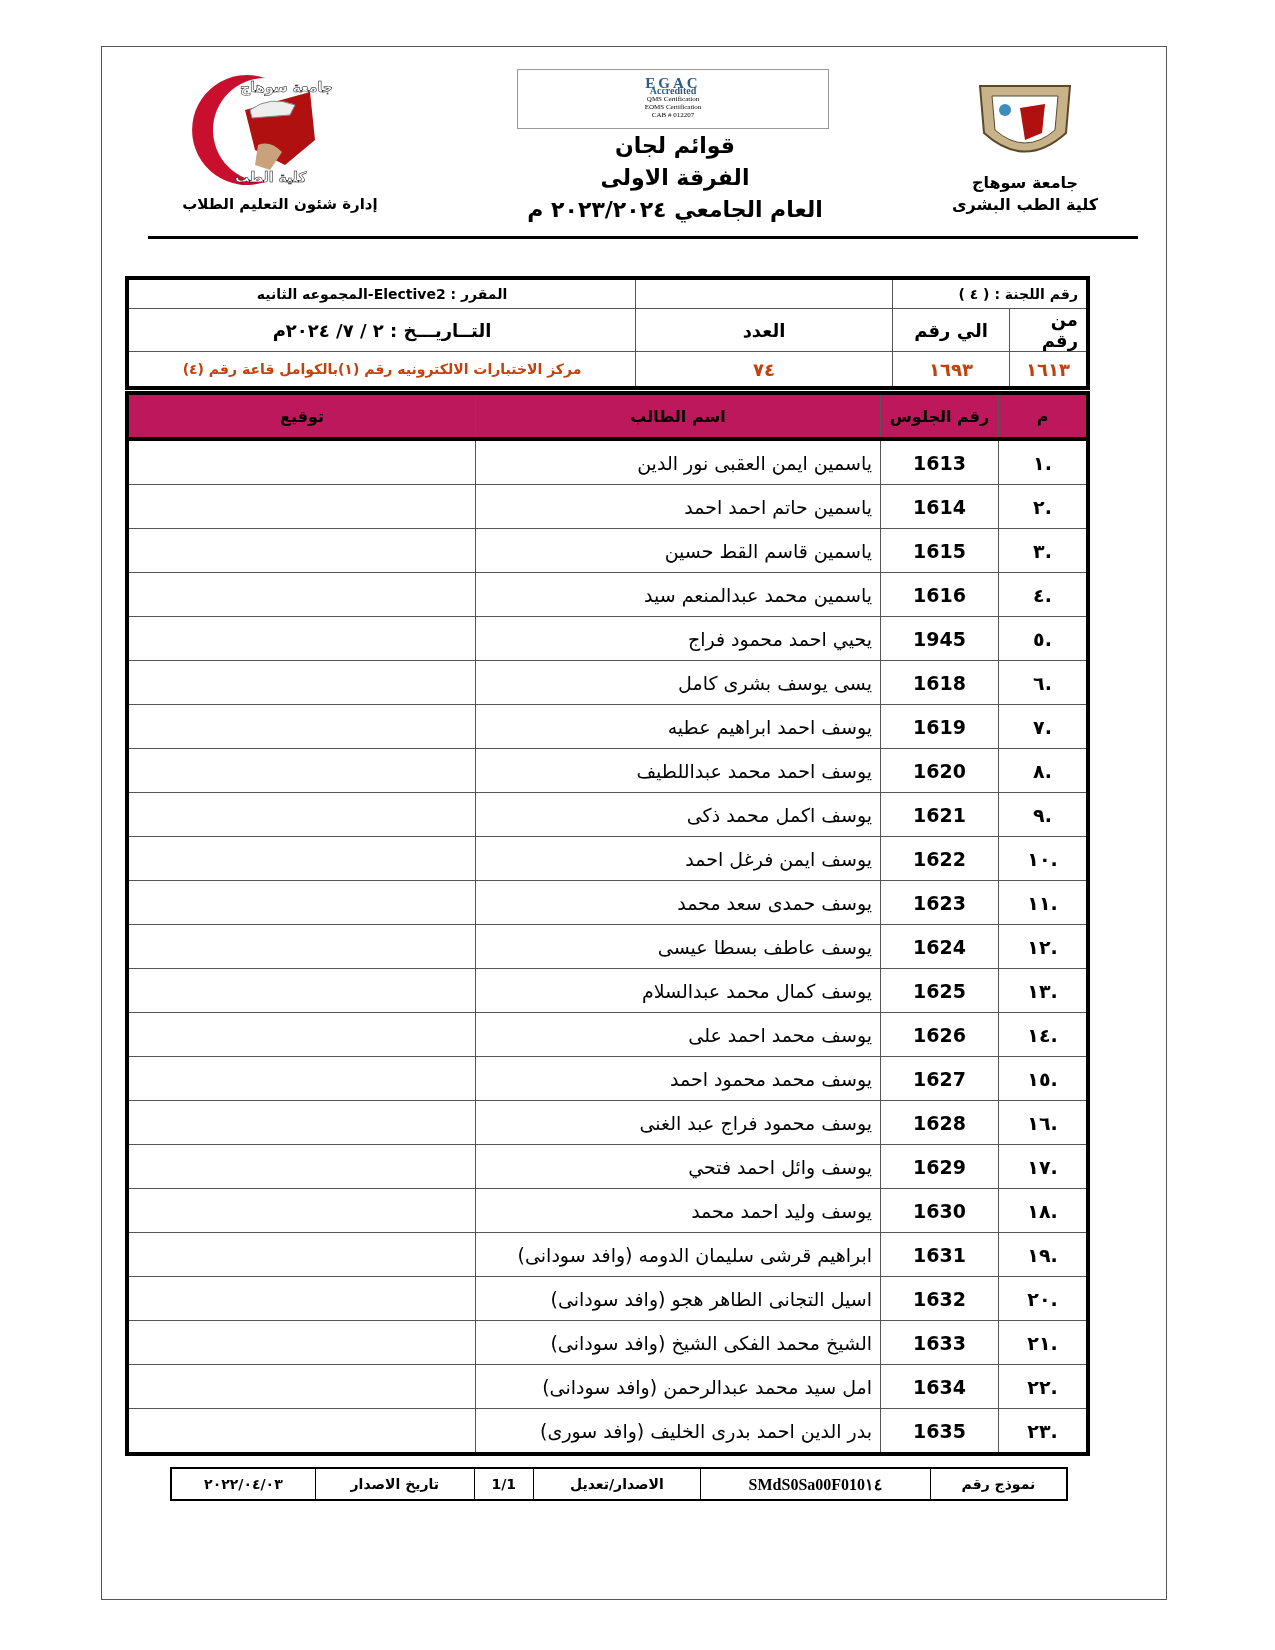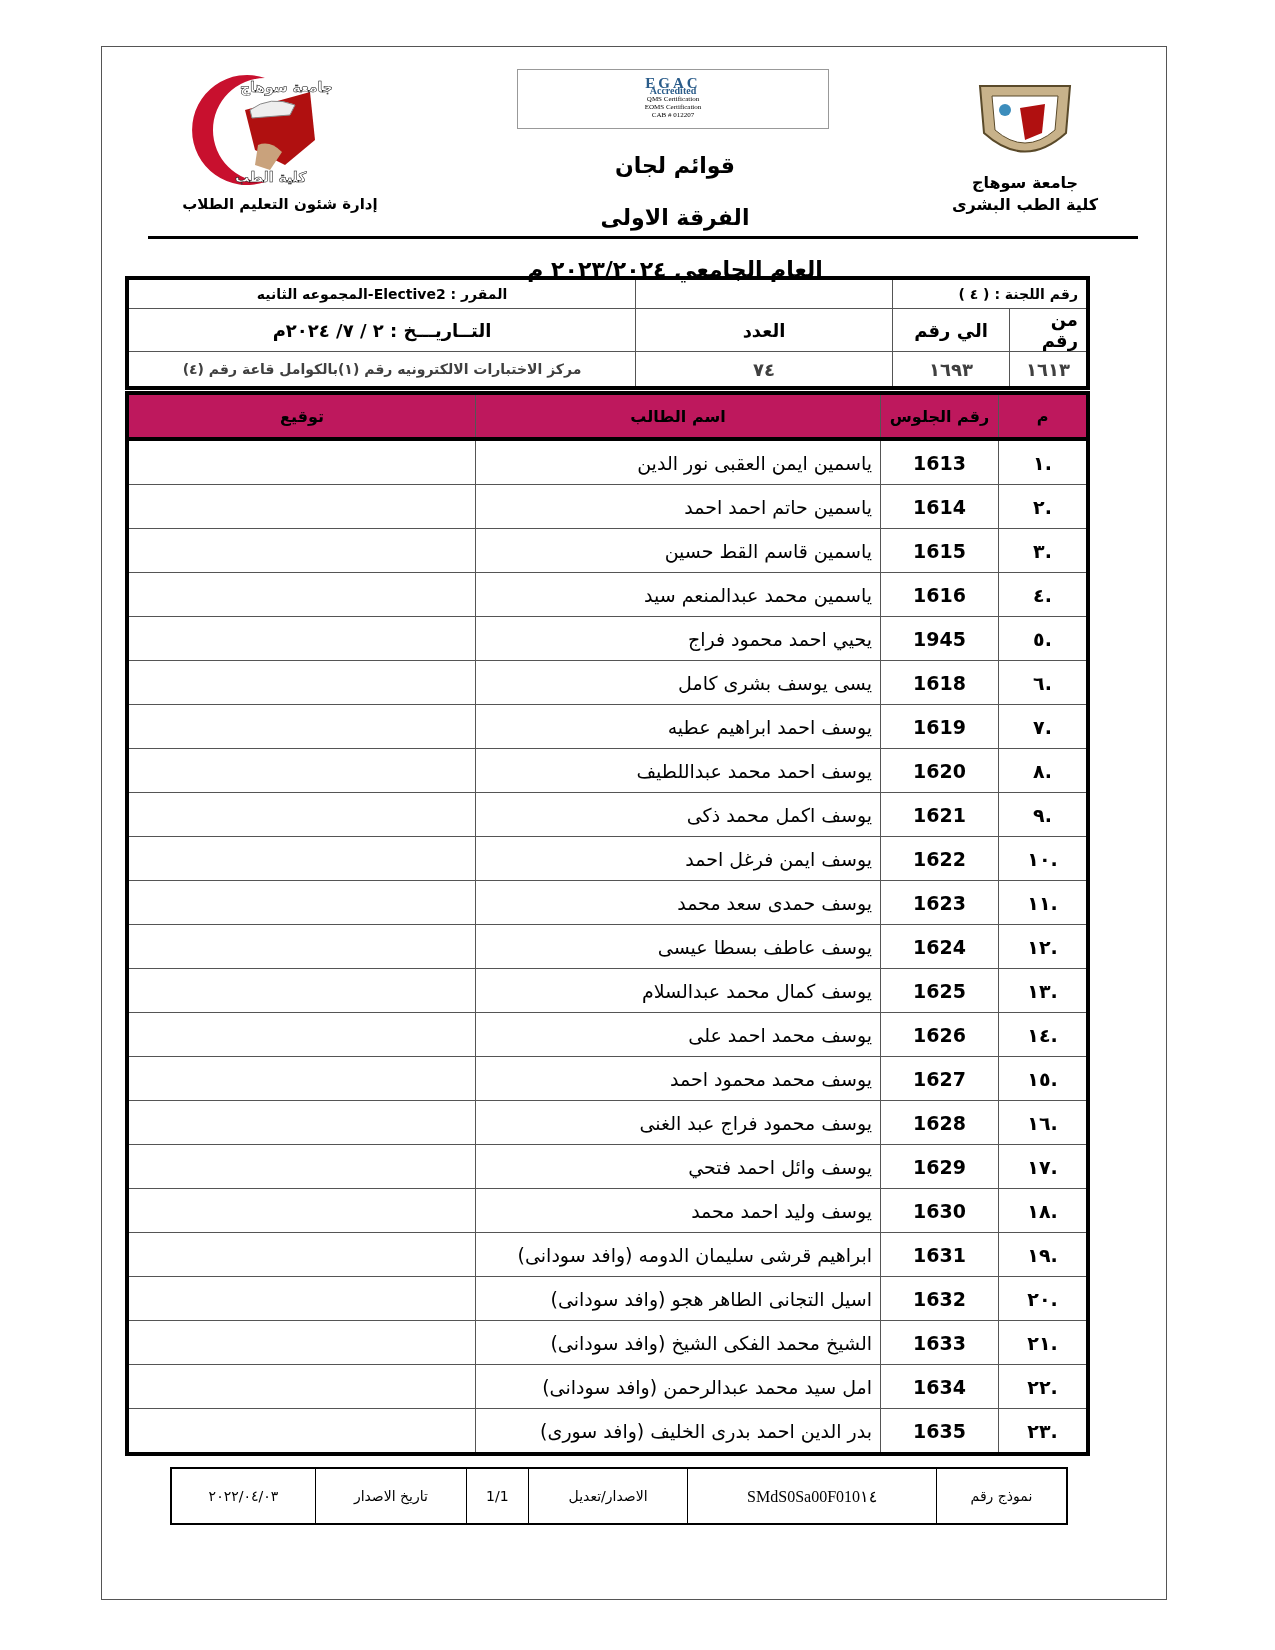--- a/index.html
+++ b/index.html
@@ -6,42 +6,42 @@
   body { width:1275px; height:1650px; position:relative; font-family:"DejaVu Sans", sans-serif; color:#000; }
   .page-frame { position:absolute; left:101px; top:46px; width:1064px; height:1552px; border:1px solid #555; }
   .header { position:absolute; left:140px; top:60px; width:1000px; height:190px; }
   .logo-left { position:absolute; left:30px; top:10px; width:170px; height:120px; }
   .admin-label { position:absolute; left:40px; top:135px; width:200px; text-align:center; font-size:15px; font-weight:bold; direction:rtl; }
   .cert-box { position:absolute; left:377px; top:9px; width:310px; height:58px; border:1px solid #999; display:flex; }
   .cert { flex:1; display:flex; flex-direction:column; align-items:center; justify-content:center; font-family:"Liberation Serif", serif; font-size:7px; line-height:8px; }
   .cert .big { font-size:15px; font-weight:bold; color:#2a5c8a; letter-spacing:3px; }
   .cert .acc { font-size:10px; font-weight:bold; color:#2a5c8a; }
   .titles { position:absolute; left:380px; top:70px; width:310px; text-align:center; direction:rtl; font-weight:bold; }
-  .titles div { font-size:22px; line-height:32px;margin-top:20px; }
+  .titles div { font-size:22px; line-height:32px; }
   .logo-right { position:absolute; left:830px; top:18px; width:110px; height:90px; }
   .uni-label { position:absolute; left:780px; top:112px; width:210px; text-align:center; font-size:16px; font-weight:bold; direction:rtl; line-height:22px; }
   .header-rule { position:absolute; left:148px; top:236px; width:990px; height:3px; background:#000; }
 
   .info-table { position:absolute; left:125px; top:276px; width:965px; border:4px solid #000; border-collapse:collapse; direction:rtl; }
   .info-table td { border:1px solid #555; padding:0 8px; font-weight:bold; }
   .info-table tr.r1 td { height:28px; font-size:14px; }
   .info-table tr.r2 td { height:34px; font-size:18px; }
-  .info-table tr.r3 td { height:34px; font-size:18px; color:#404040; }
+  .info-table tr.r3 td { height:34px; font-size:18px; color:#c2410c; }
   .c-center { text-align:center; }
 
   .main-table { position:absolute; left:125px; top:391px; width:965px; border:4px solid #000; border-collapse:collapse; direction:rtl; }
   .main-table th { background:#be185d; border:1px solid #555; height:40px; font-size:16px; font-weight:bold; border-bottom:4px solid #000; }
   .main-table td { border:1px solid #555; height:41px; font-size:19px; }
   .main-table td.idx { width:85px; text-align:center; font-weight:bold; }
   .main-table td.seat { width:115px; text-align:center; font-weight:bold; }
   .main-table td.name { width:395px; text-align:right; padding-right:8px; }
   .main-table td.sign { }
 
   .footer-table { position:absolute; left:170px; top:1467px; width:898px; border:2px solid #000; border-collapse:collapse; direction:rtl; }
-  .footer-table td { border:1px solid #000; height:22px; font-size:14px; font-weight:normal; text-align:center; padding:16px 6px; }
+  .footer-table td { border:1px solid #000; height:22px; font-size:14px; font-weight:bold; text-align:center; padding:4px 6px; }
   .footer-table td.code { font-family:"Liberation Serif", serif; font-size:16px; }
 </style>
 </head>
 <body>
 
 <div class="page-frame"></div>
 
 <div class="header">
   <div class="logo-left">
     <svg width="170" height="120" viewBox="0 0 170 120">

